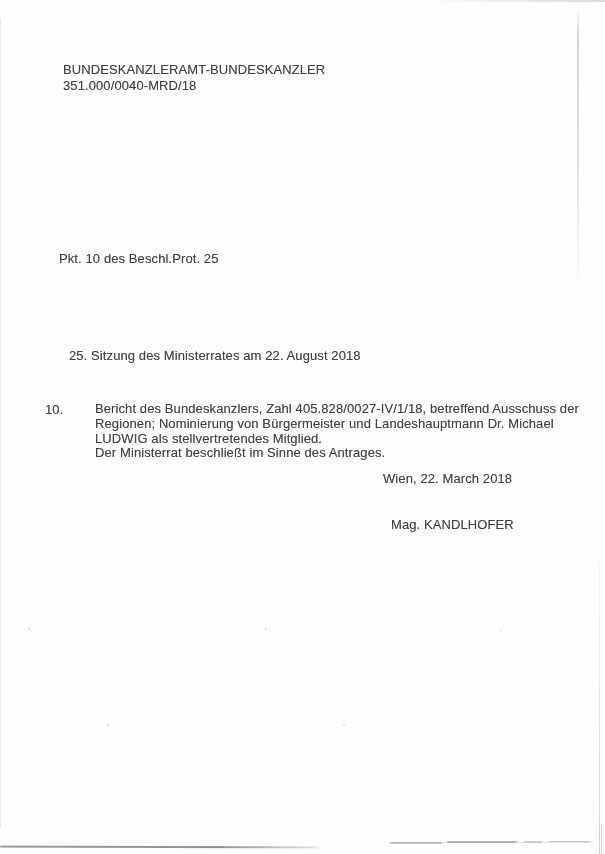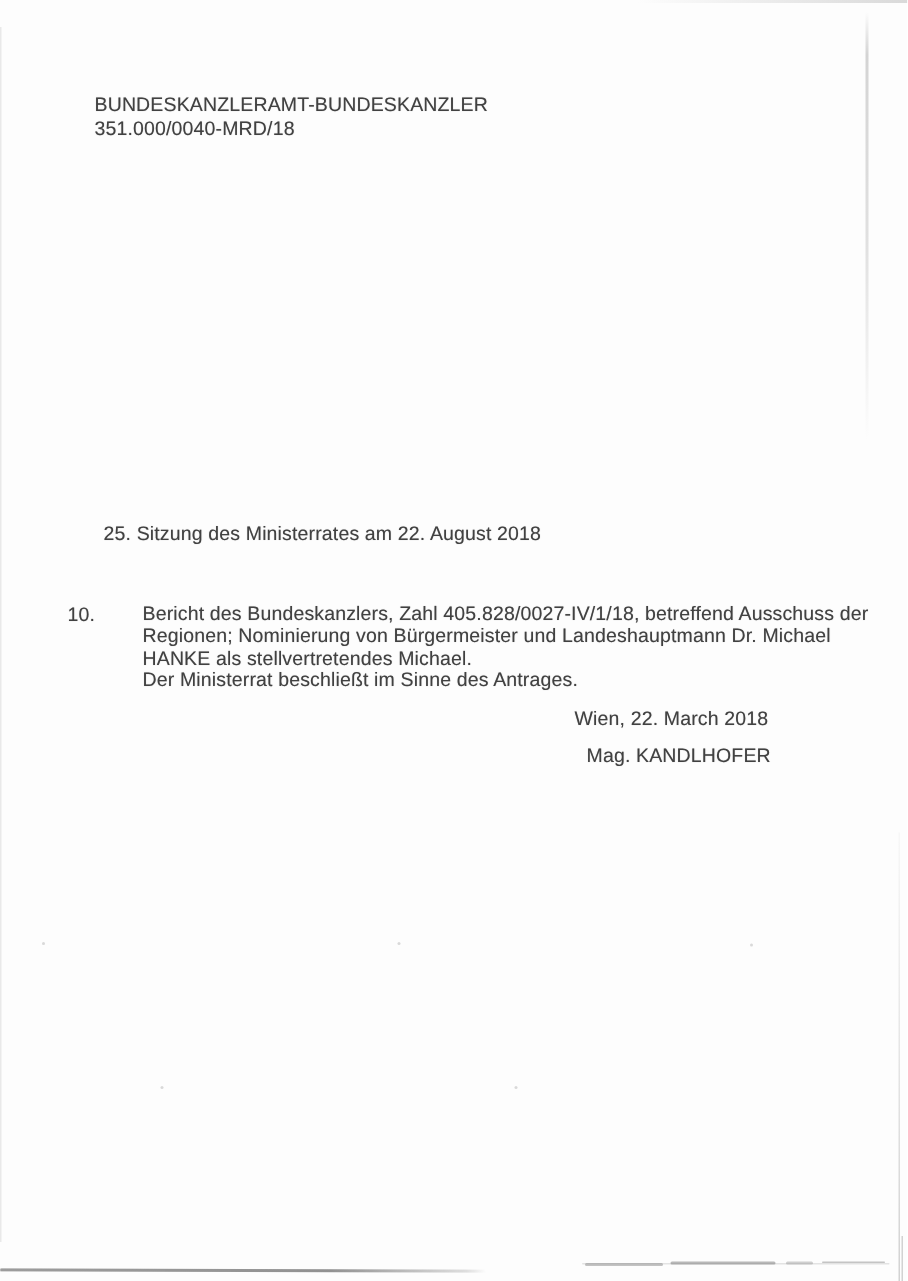--- a/index.html
+++ b/index.html
@@ -24,21 +24,21 @@
     text-shadow: 0 0 0.6px rgba(70,70,70,0.45);
     white-space: nowrap;
     letter-spacing: 0.1px;
   }
   .letterhead      { left: 63px; top: 62px; line-height: 16px; }
   .protocol-ref    { left: 59px; top: 251px; }
   .session-title   { left: 58px; top: 348px; margin-left: 11px; }
   .agenda-number   { left: 45px; top: 402px; }
   .agenda-text     { left: 95px; top: 402px; line-height: 14.8px; }
   .place-date      { left: 383px; top: 471px; }
-  .signature       { left: 391px; top: 496px; }
+  .signature       { left: 391px; top: 517px; }
 
   
   .artifact { position: absolute; pointer-events: none; }
   .streak-top-right {
     left: 425px; top: 0; width: 180px; height: 2px;
     background: linear-gradient(to right, rgba(205,205,205,0), rgba(188,188,188,0.55));
   }
   .vline-top-right {
     left: 577px; top: 8px; width: 2px; height: 285px;
     background: linear-gradient(to bottom,
@@ -93,29 +93,30 @@
 </head>
 <body>
 
 <div class="page">
 
   <div class="txt letterhead">
     <div>BUNDESKANZLERAMT-BUNDESKANZLER</div>
     <div>351.000/0040-MRD/18</div>
   </div>
 
+  <div class="txt protocol-ref">Pkt. 10 des Beschl.Prot. 25</div>
 
   <div class="txt session-title">25. Sitzung des Ministerrates am 22. August 2018</div>
 
   <div class="txt agenda-number">10.</div>
 
   <div class="txt agenda-text">
     <div>Bericht des Bundeskanzlers, Zahl 405.828/0027-IV/1/18, betreffend Ausschuss der</div>
     <div>Regionen; Nominierung von Bürgermeister und Landeshauptmann Dr. Michael</div>
-    <div>HANKE als stellvertretendes Michael.</div>
+    <div>LUDWIG als stellvertretendes Mitglied.</div>
     <div>Der Ministerrat beschließt im Sinne des Antrages.</div>
   </div>
 
   <div class="txt place-date">Wien, 22. March 2018</div>
 
   <div class="txt signature">Mag. KANDLHOFER</div>
 
   <div class="artifact streak-top-right"></div>
   <div class="artifact vline-top-right"></div>
   <div class="artifact vline-left-edge"></div>

